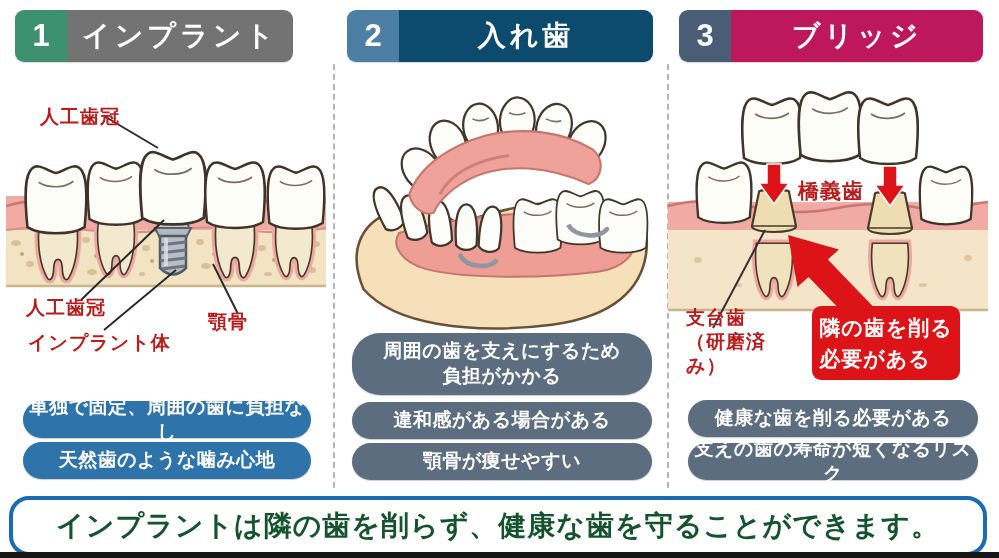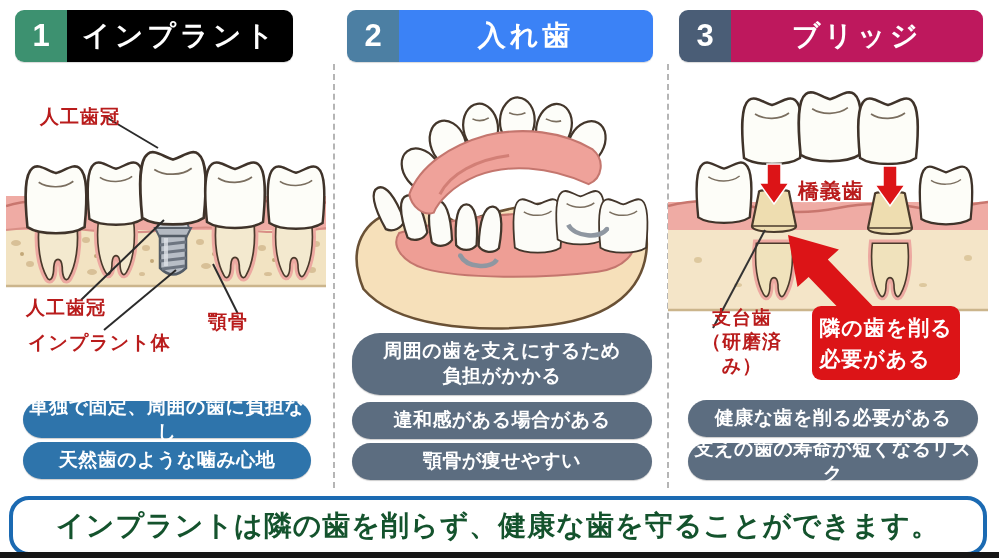--- a/index.html
+++ b/index.html
@@ -9,22 +9,22 @@
   
   .divider{position:absolute;top:64px;height:424px;width:0;border-left:2px dashed #b5b5b5;}
 
   
   .col-header{position:absolute;top:10px;height:52px;border-radius:9px;overflow:hidden;
               display:flex;align-items:stretch;box-shadow:0 1px 1px rgba(0,0,0,.15);}
   .col-header .num{width:52px;display:flex;align-items:center;justify-content:center;
                    color:#fff;font-size:31px;font-weight:bold;}
   .col-header .ttl{flex:1;display:flex;align-items:center;justify-content:center;
                    color:#fff;font-size:28px;font-weight:bold;letter-spacing:4px;}
-  #hdr1{left:15px;width:278px;}  #hdr1 .num{background:#3d9170;} #hdr1 .ttl{background:#000000;}
-  #hdr2{left:347px;width:306px;} #hdr2 .num{background:#4c7fa3;} #hdr2 .ttl{background:#3b82f6;}
+  #hdr1{left:15px;width:278px;}  #hdr1 .num{background:#3d9170;} #hdr1 .ttl{background:#737373;}
+  #hdr2{left:347px;width:306px;} #hdr2 .num{background:#4c7fa3;} #hdr2 .ttl{background:#0c4a6e;}
   #hdr3{left:679px;width:304px;} #hdr3 .num{background:#4a5d76;} #hdr3 .ttl{background:#be185d;}
 
   
   .illus{position:absolute;}
 
   
   .dlabel{position:absolute;color:#b91c1c;font-weight:bold;font-size:19px;letter-spacing:1px;
           white-space:pre-line;line-height:1.25;}
   .halo{text-shadow:0 0 3px #fff,0 0 3px #fff,0 0 3px #fff;}
 
@@ -303,21 +303,21 @@
 
     <polygon points="120,155 129.5,207 140.6,197 190.4,248.7 209.6,231.3 159.8,179.6 170.9,169.5" fill="#dc1417"></polygon>
   </svg>
 
   <div class="dlabel" style="left:40px;top:105px">人工歯冠</div>
   <div class="dlabel" style="left:26px;top:296px">人工歯冠</div>
   <div class="dlabel" style="left:28px;top:331px">インプラント体</div>
   <div class="dlabel" style="left:208px;top:310px">顎骨</div>
 
   <div class="dlabel halo" style="left:798px;top:178px;font-size:21px">橋義歯</div>
-  <div class="dlabel" style="left:686px;top:306px;width:112px;text-align:center">支台歯
+  <div class="dlabel" style="left:686px;top:306px;width:112px;">支台歯
 （研磨済み）</div>
   <div class="warnbox">隣の歯を削る
 必要がある</div>
 
   <div class="pbox blue" style="left:23px;top:401px;width:288px;height:37px">単独で固定、周囲の歯に負担なし</div>
   <div class="pbox blue" style="left:23px;top:442px;width:288px;height:37px">天然歯のような噛み心地</div>
 
   <div class="pbox slate" style="left:352px;top:333px;width:300px;height:62px">周囲の歯を支えにするため
 負担がかかる</div>
   <div class="pbox slate" style="left:352px;top:402px;width:300px;height:37px">違和感がある場合がある</div>

